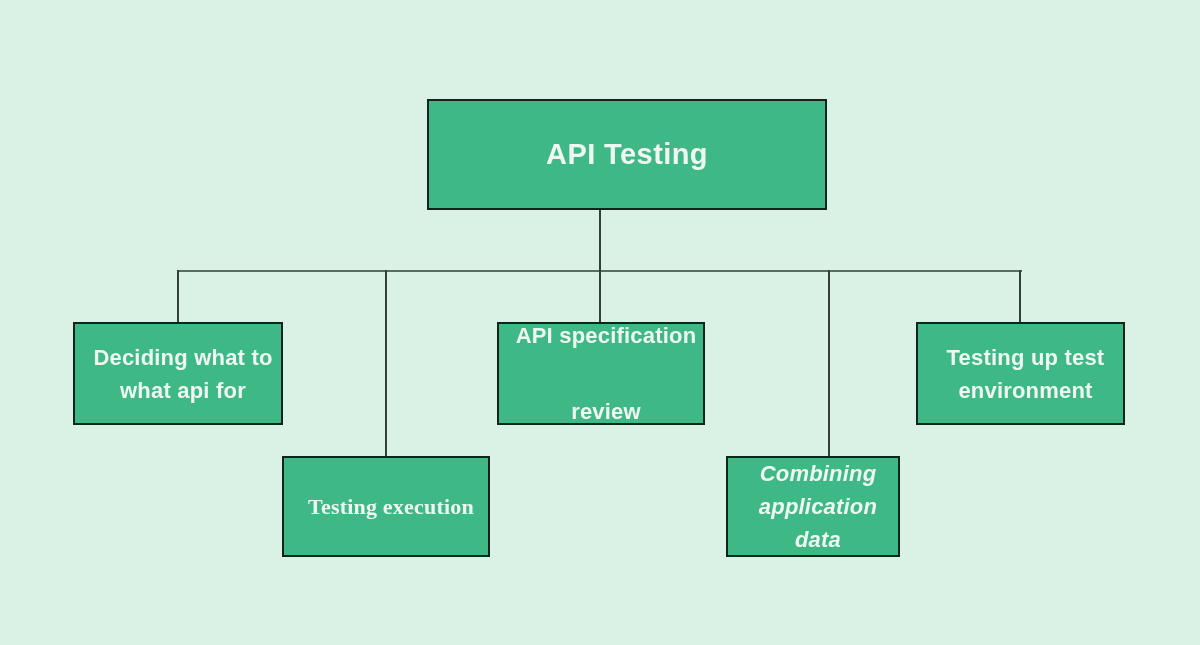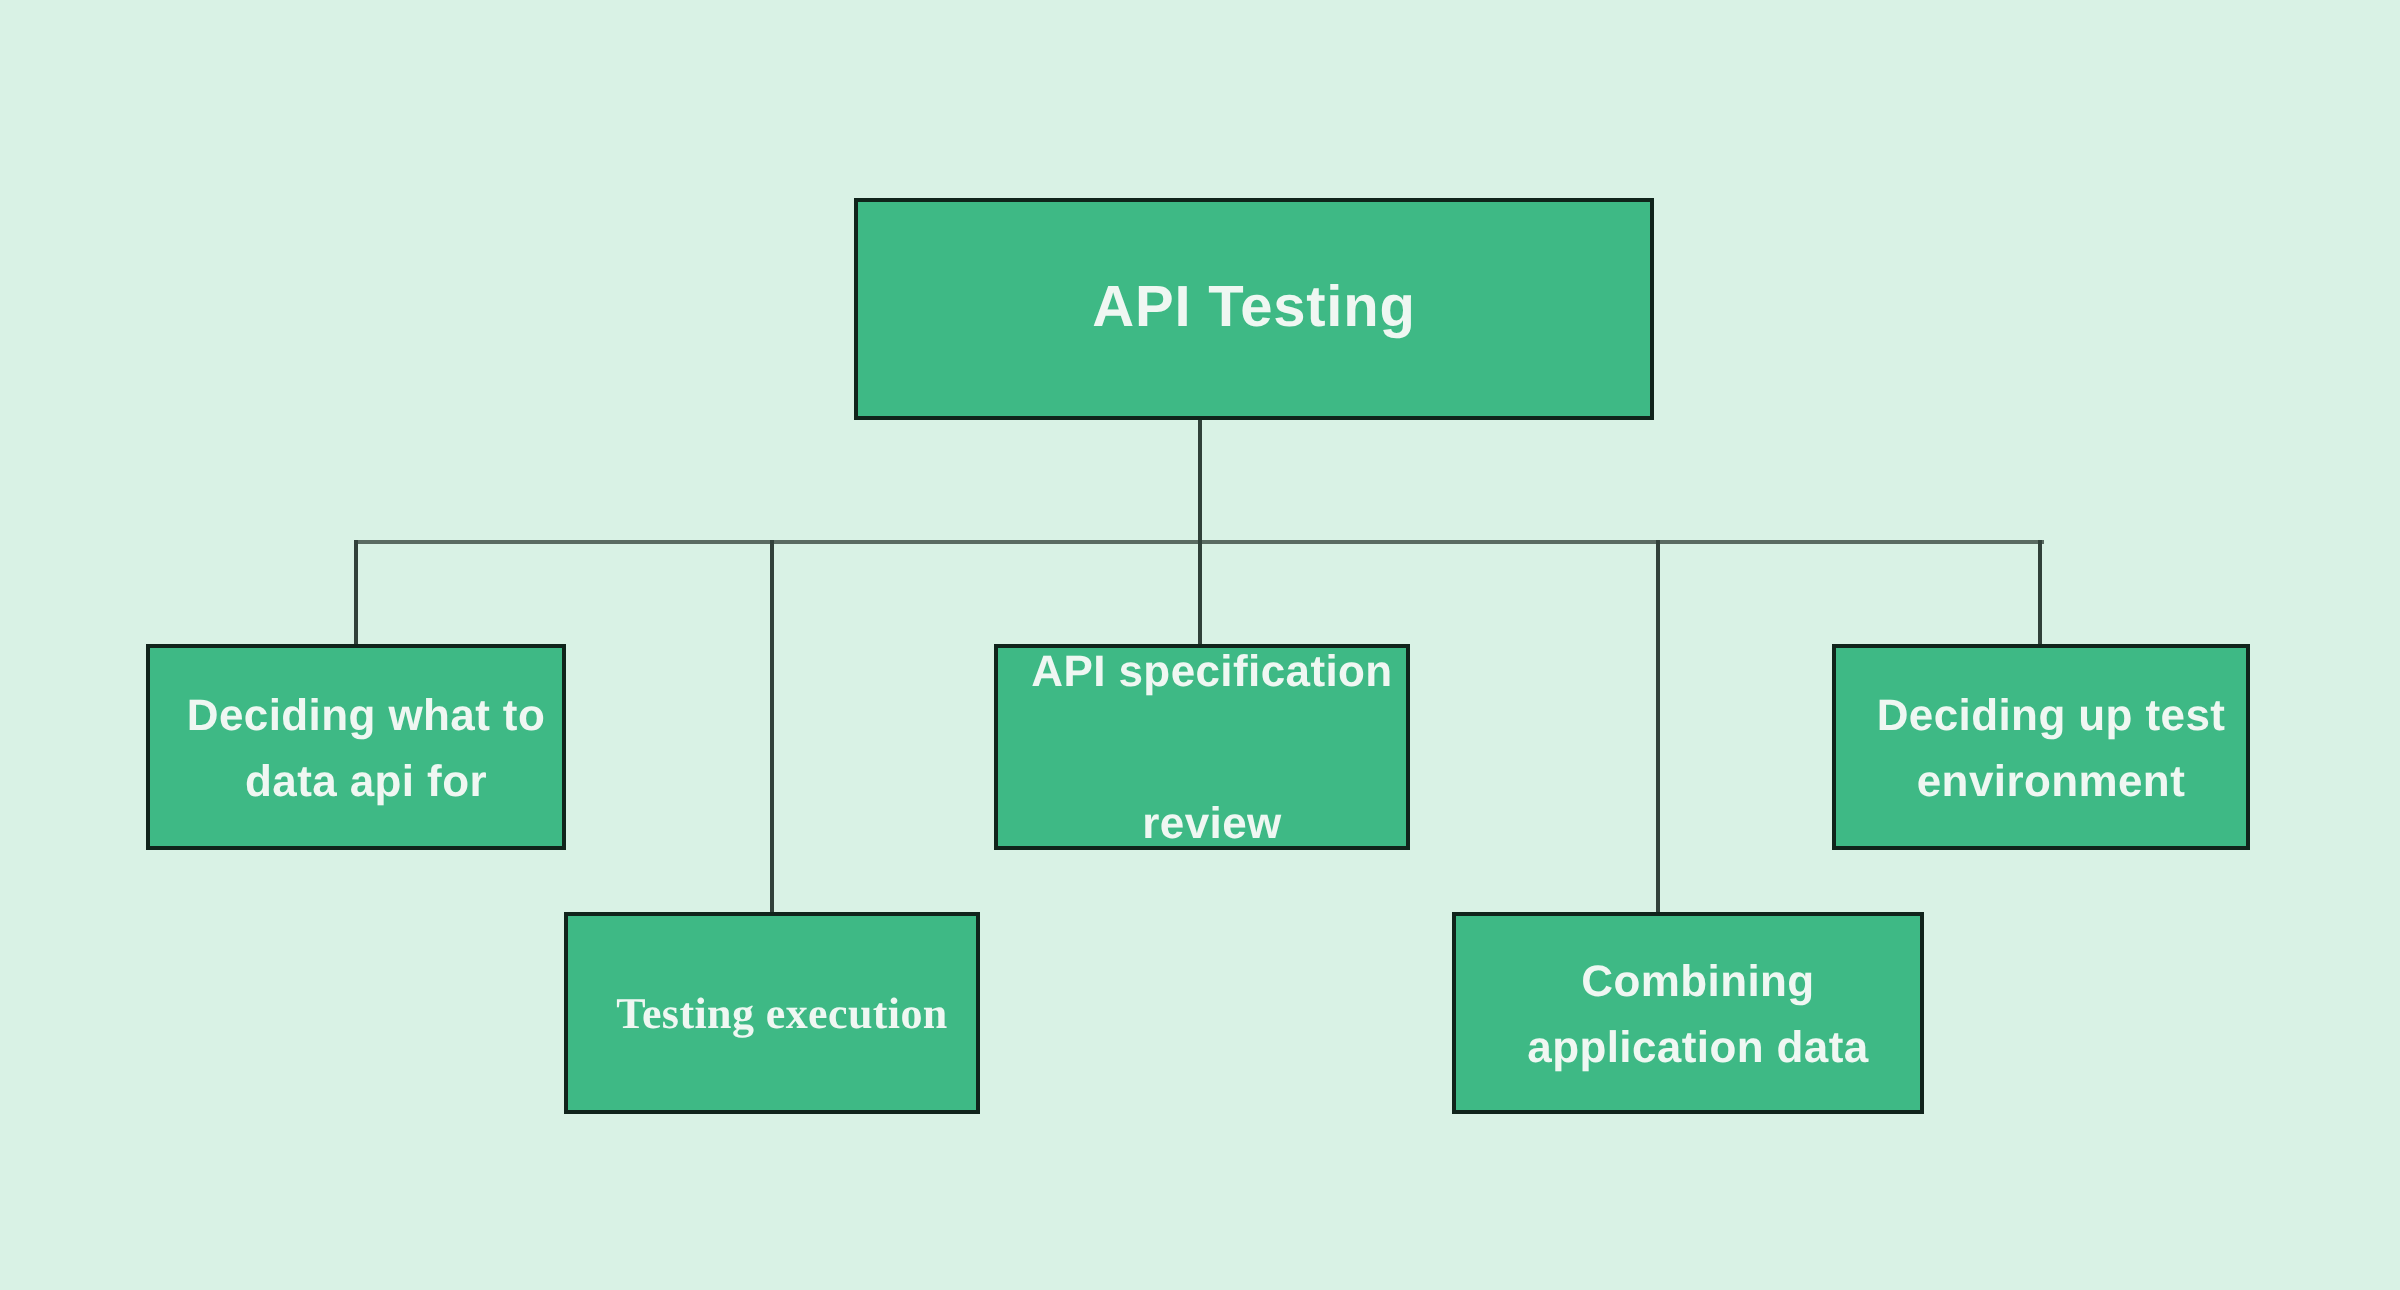--- a/index.html
+++ b/index.html
@@ -68,35 +68,35 @@
   <div class="connector v" style="left:599px; top:270px; height:52px;"></div>
   <div class="connector v" style="left:828px; top:270px; height:186px;"></div>
   <div class="connector v" style="left:1019px; top:270px; height:52px;"></div>
 
   <div class="node node-root" style="left:427px; top:99px; width:400px; height:111px;">
     <div class="node-title">API Testing</div>
   </div>
 
   <div class="node node-child" style="left:73px; top:322px; width:210px; height:103px;">
     <div class="node-line">Deciding what to</div>
-    <div class="node-line">data api for</div>
+    <div class="node-line">what api for</div>
   </div>
 
   <div class="node node-child" style="left:282px; top:456px; width:208px; height:101px;font-family:Liberation Serif, serif;">
     <div class="node-line">Testing execution</div>
   </div>
 
   <div class="node node-child" style="left:497px; top:322px; width:208px; height:103px;gap:43px;">
     <div class="node-line">API specification</div>
     <div class="node-line">review</div>
   </div>
 
-  <div class="node node-child" style="left:726px; top:456px; width:236px; height:101px;">
+  <div class="node node-child" style="left:726px; top:456px; width:174px; height:101px;font-style:italic;">
     <div class="node-line">Combining</div>
     <div class="node-line">application data</div>
   </div>
 
   <div class="node node-child" style="left:916px; top:322px; width:209px; height:103px;">
-    <div class="node-line">Deciding up test</div>
+    <div class="node-line">Testing up test</div>
     <div class="node-line">environment</div>
   </div>
 
 </div>
 
 </body></html>

